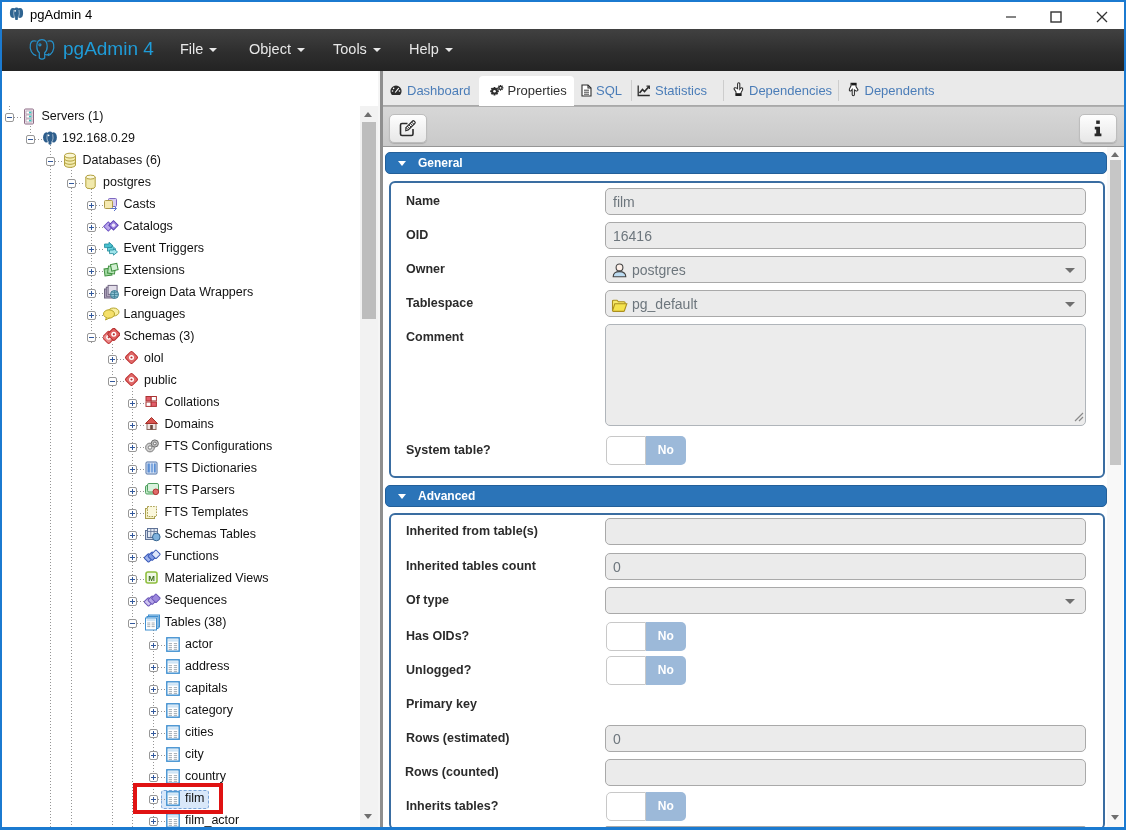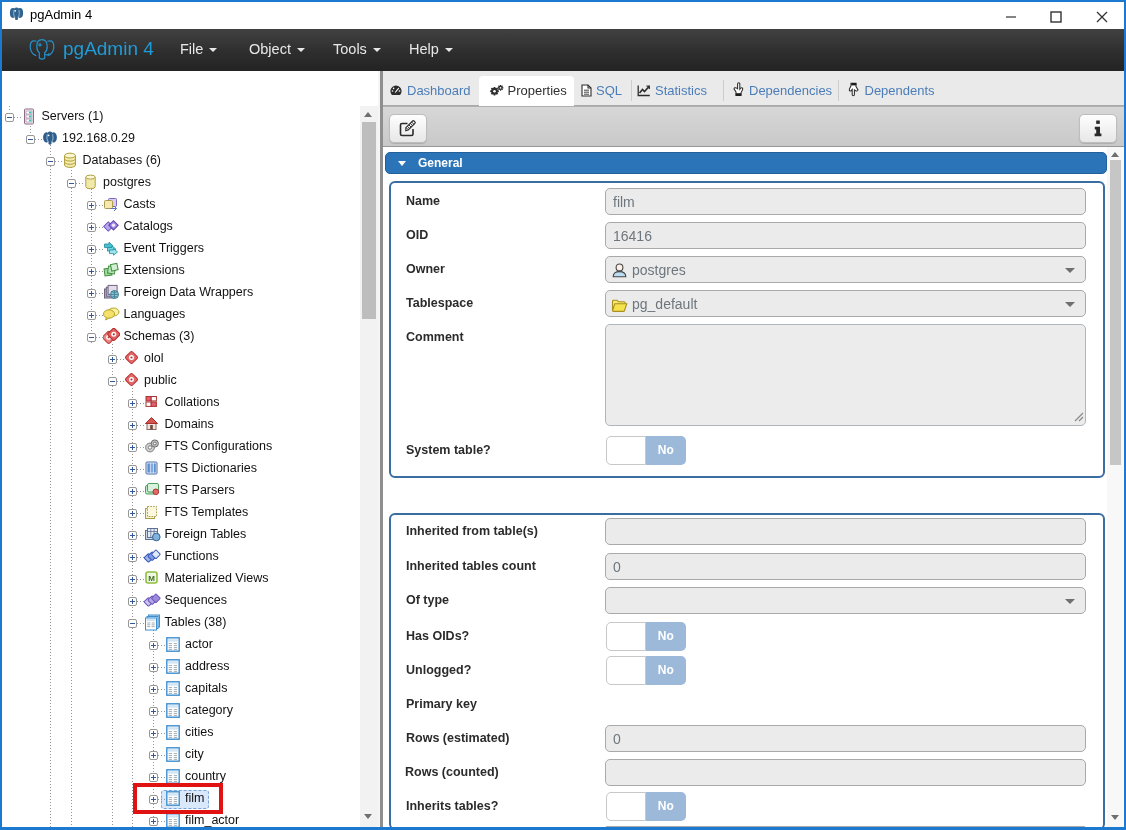--- a/index.html
+++ b/index.html
@@ -347,21 +347,21 @@
 <div class="eb" style="left:128.0px;top:531px">
       <i class="h"></i>
       <i class="v"></i>
     </div>
 <div class="ticn" style="left:144.0px;top:526px"><svg width="17" height="16" viewBox="0 0 17 16">
         <rect x="1.5" y="4.5" width="10" height="9" fill="#cdd8ea" stroke="#5f7296"></rect>
         <rect x="3.5" y="2.5" width="10" height="9" fill="#e4ebf5" stroke="#5f7296"></rect>
         <path d="M3.5 5.5 L13.5 5.5 M6.8 2.5 L6.8 11.5 M10.1 2.5 L10.1 11.5" stroke="#5f7296" stroke-width=".8"></path>
         <circle cx="12.3" cy="11" r="3.8" fill="#7fb2dd" stroke="#35638f"></circle>
       </svg></div>
-<div class="tlb" style="left:164.5px;top:524px">Foreign Tables</div>
+<div class="tlb" style="left:164.5px;top:524px">Schemas Tables</div>
 <div class="hdot" style="left:137.0px;top:557px;width:7px"></div>
 <div class="eb" style="left:128.0px;top:553px">
       <i class="h"></i>
       <i class="v"></i>
     </div>
 <div class="ticn" style="left:144.0px;top:548px"><svg width="17" height="16" viewBox="0 0 17 16">
         <rect x="1.3" y="6.7" width="6.4" height="6.4" rx="1" transform="rotate(45 4.5 9.9)" fill="#9fb4ec" stroke="#3858b8"></rect>
         <rect x="5.0" y="4.9" width="6.4" height="6.4" rx="1" transform="rotate(45 8.2 8.1)" fill="#7f9ae4" stroke="#3858b8"></rect>
         <rect x="8.7" y="3.1" width="6.4" height="6.4" rx="1" transform="rotate(45 11.9 6.3)" fill="#dfe7fa" stroke="#3858b8"></rect>
       </svg></div>
@@ -563,20 +563,21 @@
           <path d="M12.6 2 L14.9 4.3 M11.2 3.4 L13.5 5.7 M9.8 4.8 L12.1 7.1 M8.4 6.2 L10.7 8.5 M7.1 7.6 L9.3 9.8" stroke="#2c2c2c" stroke-width="1"></path>
         </svg></div>
     <div class="tbtn" style="left:696.5px"><svg width="8" height="17" viewBox="0 0 8 17">
           <rect x="2.2" y="0.5" width="3.6" height="3.4" fill="#2a2a2a"></rect>
           <path d="M0.8 6.8 L6 6.8 L6 13.6 L7.4 13.6 L7.4 16.2 L0.6 16.2 L0.6 13.6 L2.2 13.6 L2.2 9.4 L0.8 9.4 Z" fill="#2a2a2a"></path>
         </svg></div>
   </div>
   <div id="content"></div>
   <div class="secbar" style="top:152px"><span class="tri"></span>General</div>
   <div class="secpanel" style="top:180.5px;height:297.5px"></div>
+  <div class="secbar" style="top:485px"><span class="tri"></span>Advanced</div>
   <div class="secpanel" style="top:513px;height:317px"></div>
 <div class="flb" style="left:406px;top:187.5px;height:27px;line-height:27px">Name</div>
 <div class="fin" style="left:605px;top:187.5px;width:481px;height:27px;line-height:26px"><span>film</span></div>
 <div class="flb" style="left:406px;top:221.5px;height:27px;line-height:27px">OID</div>
 <div class="fin" style="left:605px;top:221.5px;width:481px;height:27px;line-height:26px"><span>16416</span></div>
 <div class="flb" style="left:406px;top:255.5px;height:27px;line-height:27px">Owner</div>
 <div class="fin fsel" style="left:605px;top:255.5px;width:481px;height:27px;line-height:26px"><span class="selic"><svg width="17" height="17" viewBox="0 0 17 17">
           <circle cx="8.5" cy="5.4" r="3.4" fill="#fdf0e9" stroke="#444" stroke-width="1.1"></circle>
           <path d="M2.2 14.8 Q2.2 9.6 8.5 9.6 Q14.8 9.6 14.8 14.8 Z" fill="#bcdcf2" stroke="#444" stroke-width="1.1"></path>
         </svg></span><span class="selv">postgres</span><span class="caret"></span></div>

